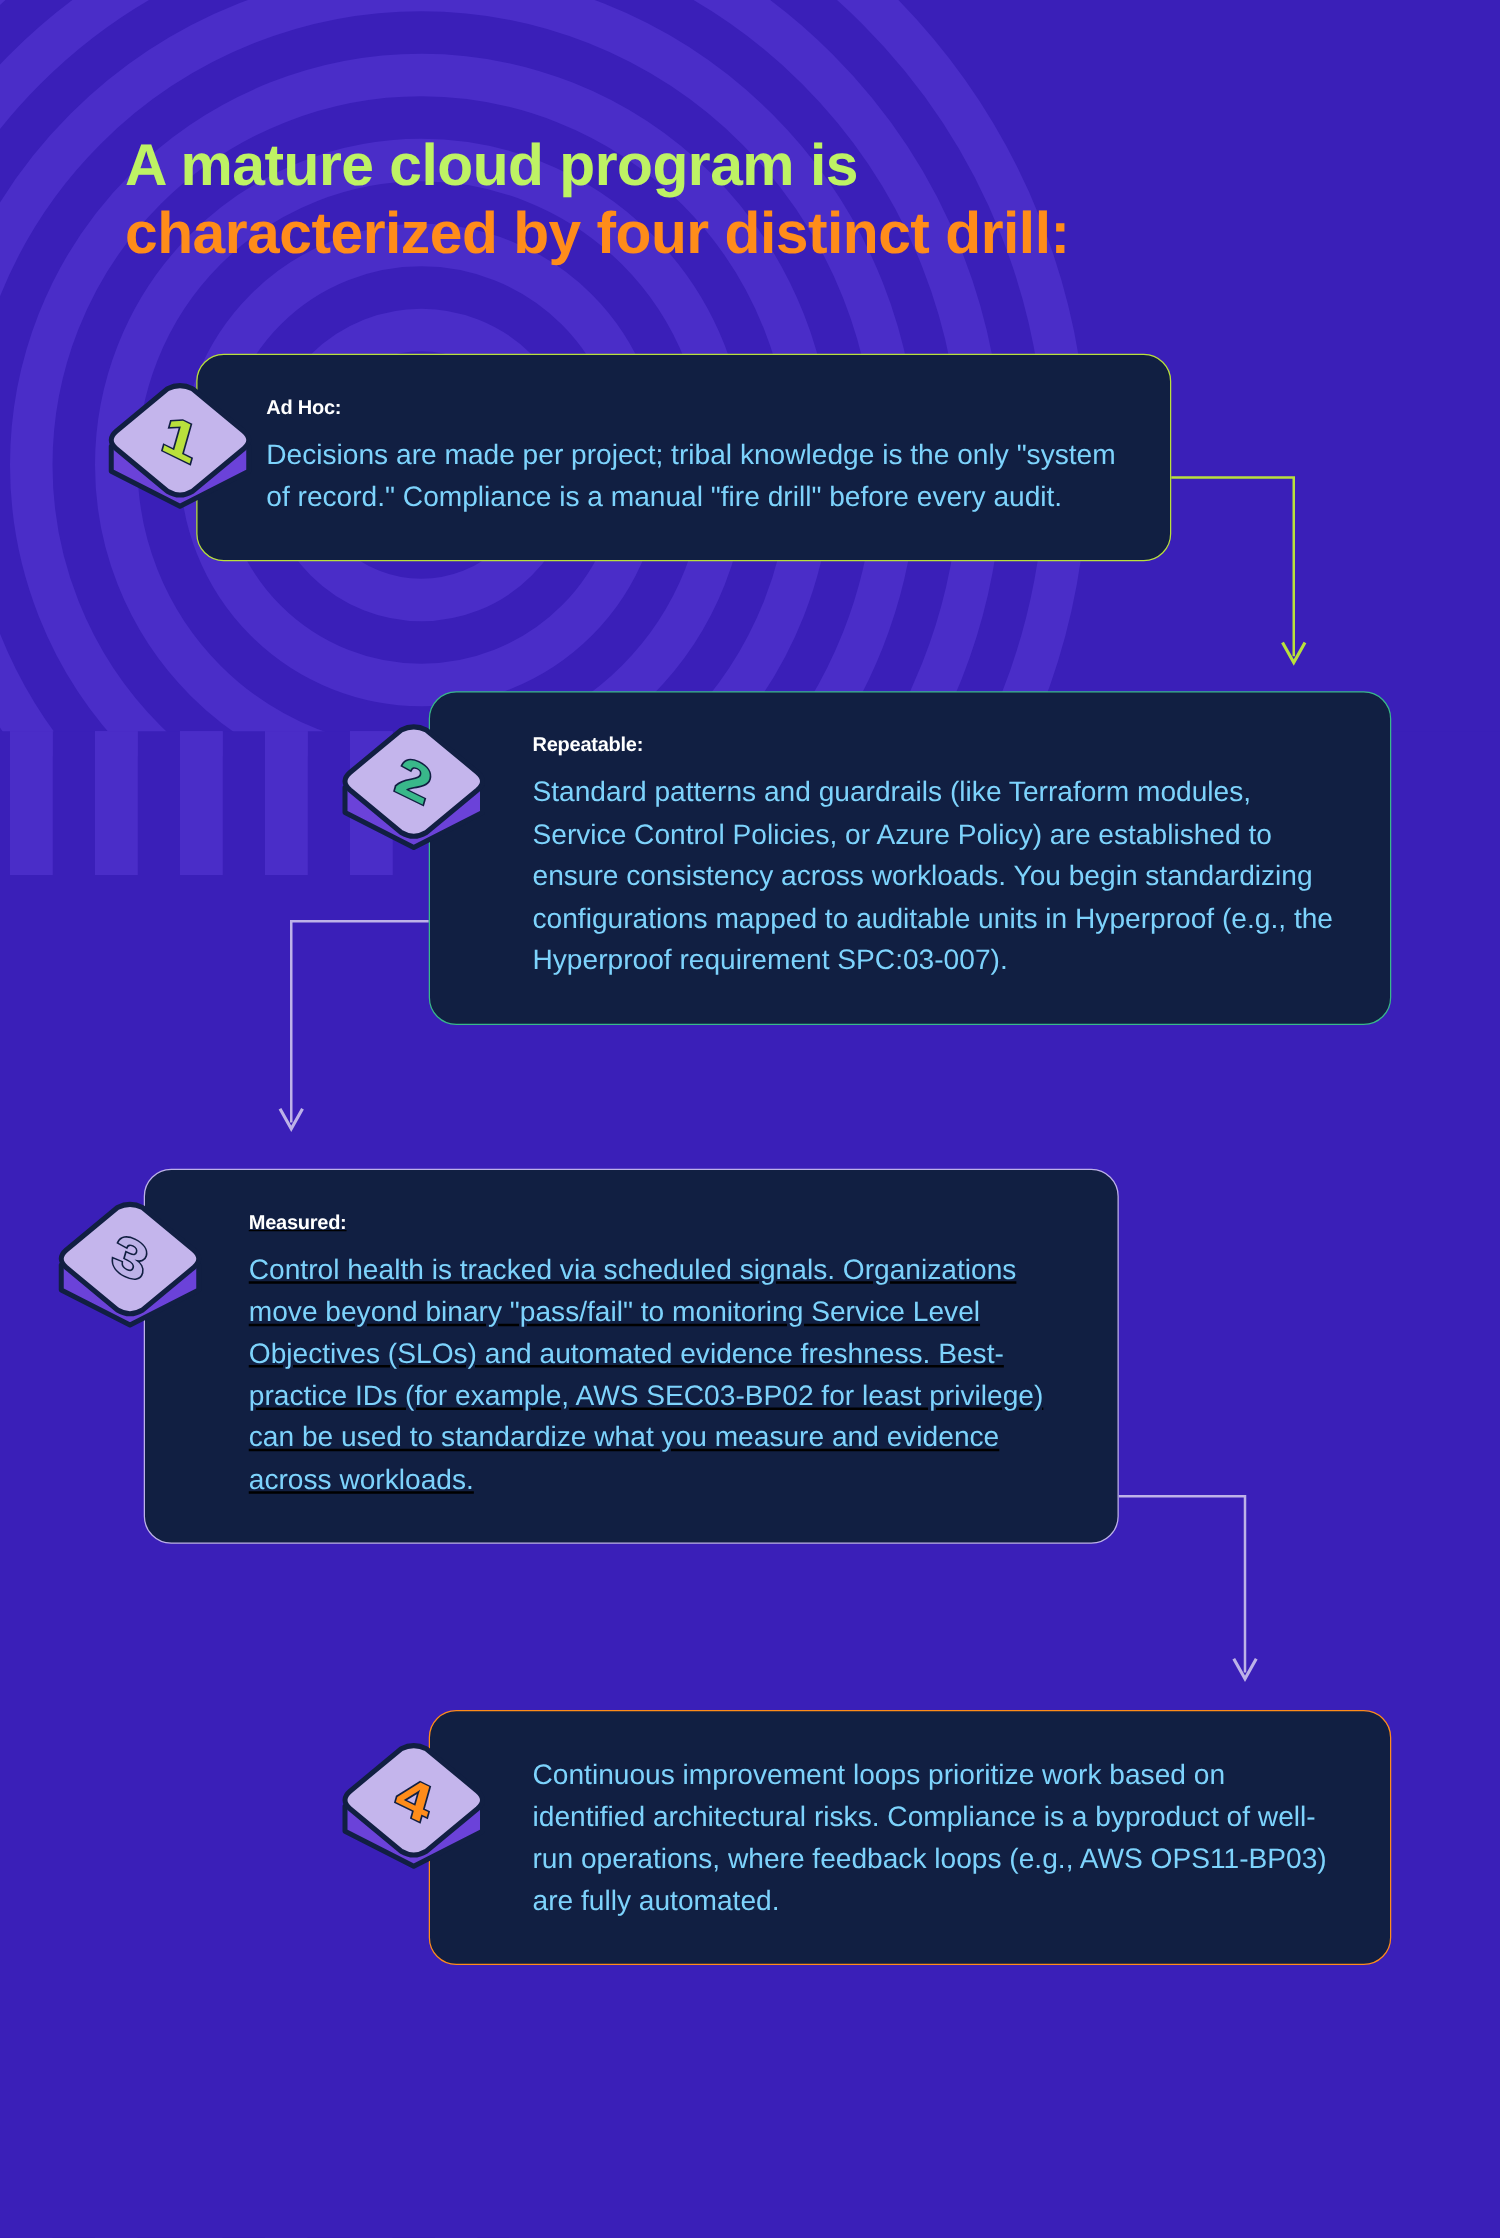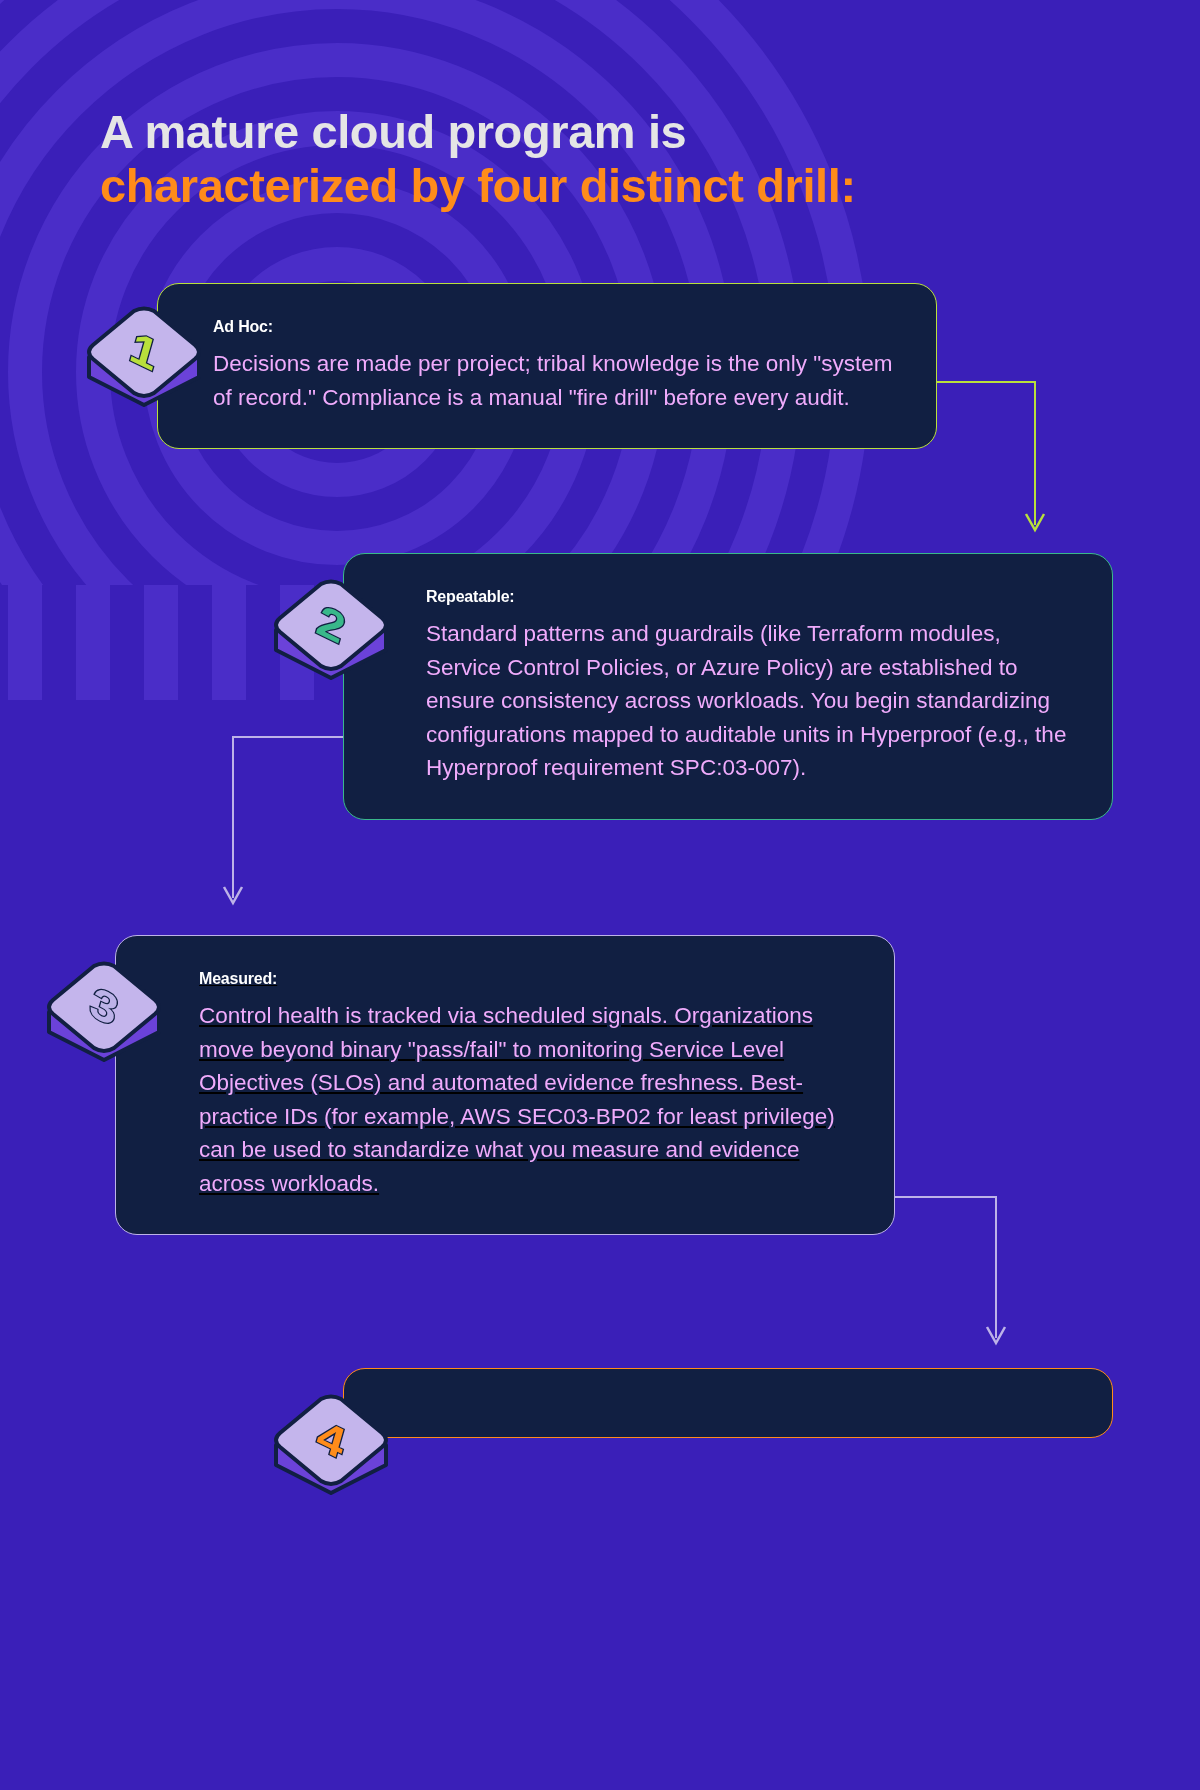--- a/index.html
+++ b/index.html
@@ -64,21 +64,21 @@
     font-size: 16px;
     font-weight: bold;
     color: #FFFFFF;
     letter-spacing: -0.2px;
     margin-bottom: 11px;
   }
 
   .card-body {
     font-size: 22.5px;
     line-height: 1.49;
-    color: #f0abfc;
+    color: #7dd3fc;
     font-weight: 400;
   }
 
   
   .badge {
     position: absolute;
     width: 118px;
     height: 104px;
     z-index: 6;
   }
@@ -143,21 +143,21 @@
       <rect x="76" y="585" width="34" height="115"></rect>
       <rect x="8" y="585" width="34" height="115"></rect>
       <rect x="280" y="585" width="34" height="115"></rect>
       <rect x="348" y="585" width="34" height="115"></rect>
       <rect x="416" y="585" width="34" height="115"></rect>
     </g>
   </g>
 </svg>
 
 <div id="title-block">
-  <div class="title-line" style="color: #e5e5e5;">A mature cloud program is</div>
+  <div class="title-line" style="color: #bef264;">A mature cloud program is</div>
   <div class="title-line" style="color: rgb(255, 140, 26);">characterized by four distinct drill:</div>
 </div>
 
 <div class="connector" style="left:0;top:0;width:1200px;height:1790px;">
   <svg width="1200" height="1790" viewBox="0 0 1200 1790">
 
     <g>
       <path d="M 937 382 L 1035 382 L 1035 525" fill="none" stroke="#B9E03C" stroke-width="2"></path>
       <path d="M 1026 514 L 1035 530 L 1044 514" fill="none" stroke="#B9E03C" stroke-width="2.5"></path>
     </g>
@@ -227,20 +227,21 @@
       <g transform="translate(59,47) skewY(26) skewX(-14)">
         <text x="0" y="15" text-anchor="middle" font-family="'Liberation Sans', sans-serif" font-size="46" font-weight="bold" fill="#BDB2E8" stroke="#111F42" stroke-width="2.5" paint-order="stroke">3</text>
       </g>
     </svg>
   </div>
 </div>
 
 <div class="stage">
   <div class="card" id="card4" style="left: 343px; top: 1368px; width: 770px; padding-left: 82px; border-color: rgb(255, 140, 26); background: rgb(17, 31, 66);">
     <div class="card-inner">
+      <div class="card-body">Continuous improvement loops prioritize work based on identified architectural risks. Compliance is a byproduct of well-run operations, where feedback loops (e.g., AWS OPS11-BP03) are fully automated.</div>
     </div>
   </div>
   <div class="badge" style="left:272px; top:1393px;">
     <svg viewBox="0 0 118 104">
       <path d="M 4 52 L 4 72 L 59 100 L 114 72 L 114 52 Z" fill="#6B42D9" stroke="#111F42" stroke-width="4" stroke-linejoin="round"></path>
       <path d="M 49 6 Q 59 1 69 6 L 110 40 Q 118 47 110 54 L 69 88 Q 59 94 49 88 L 8 54 Q 0 47 8 40 Z" fill="#C4B5EC" stroke="#111F42" stroke-width="4" stroke-linejoin="round"></path>
       <g transform="translate(59,47) skewY(26) skewX(-14)">
         <text x="0" y="15" text-anchor="middle" font-family="'Liberation Sans', sans-serif" font-size="46" font-weight="bold" fill="#FF8C1A" stroke="#111F42" stroke-width="2.5" paint-order="stroke">4</text>
       </g>
     </svg>

